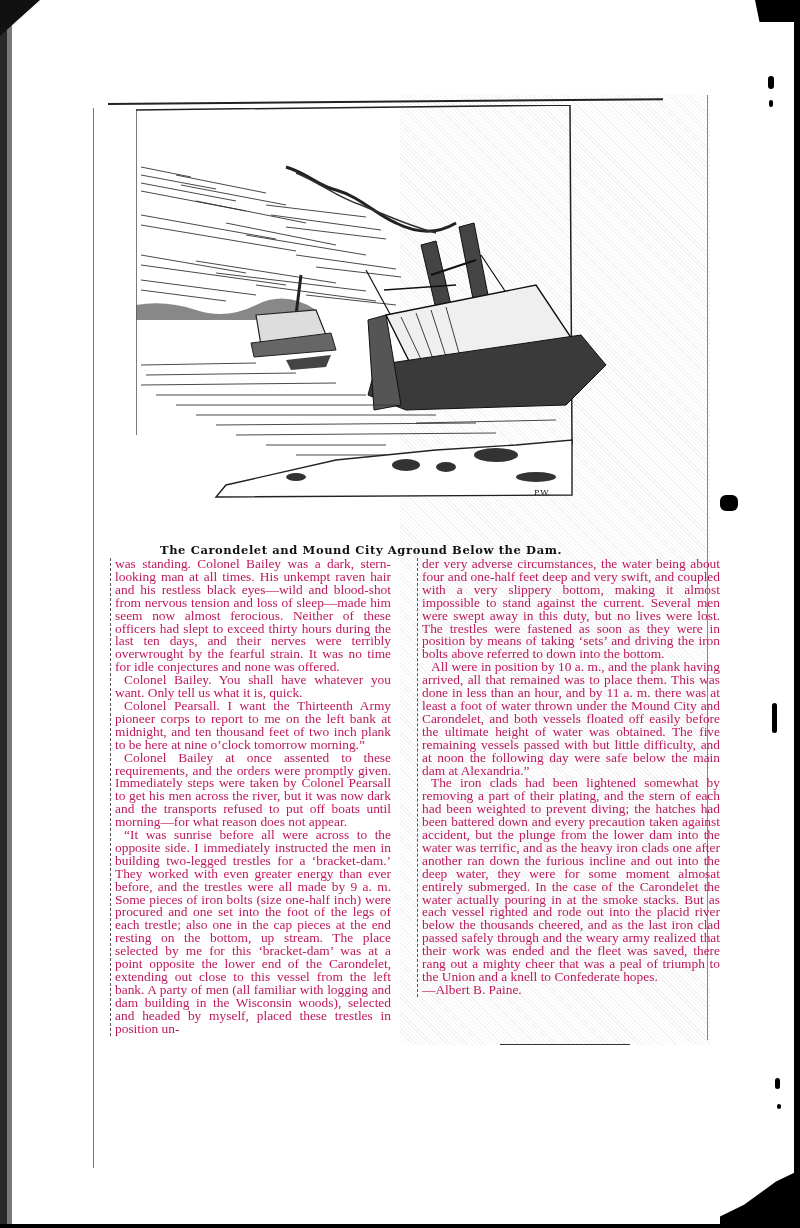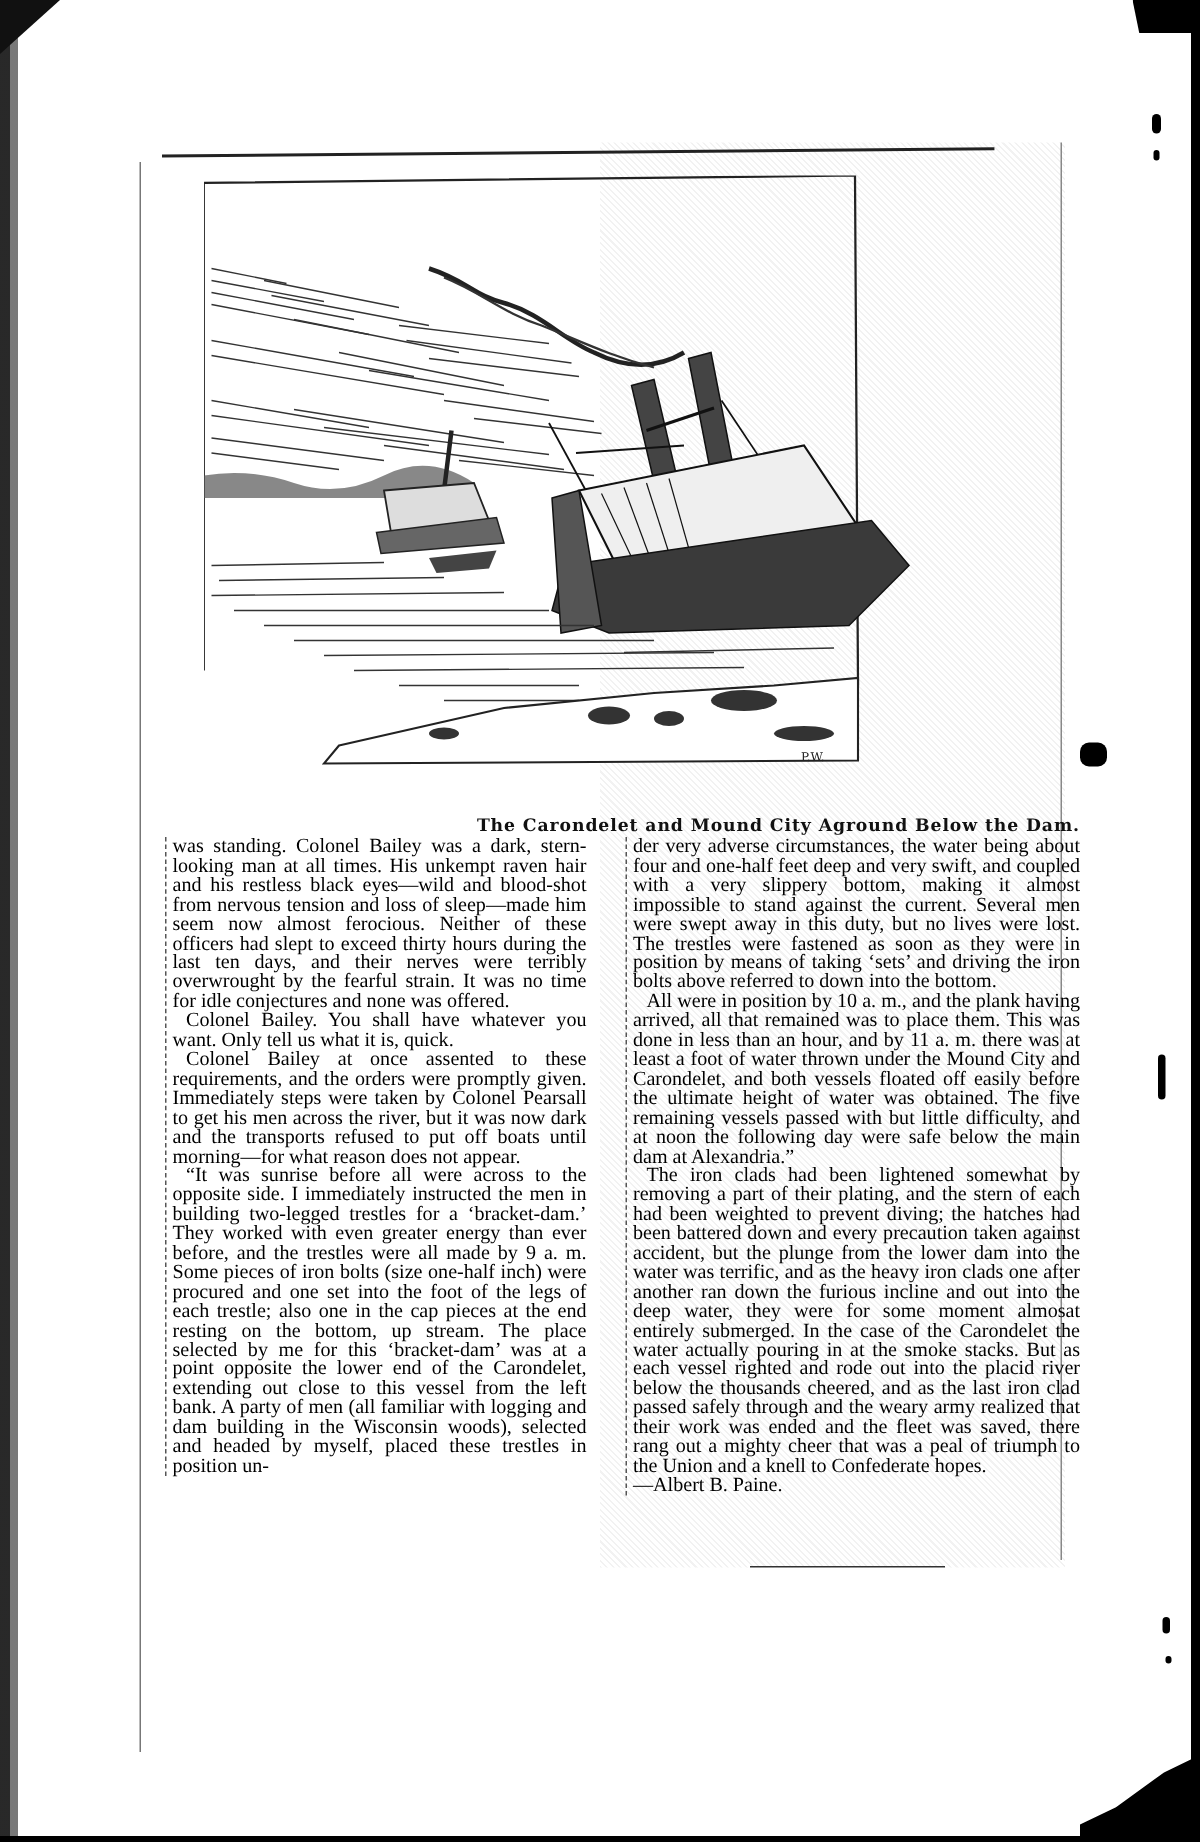--- a/index.html
+++ b/index.html
@@ -55,37 +55,37 @@
     .left-bar {
       position: absolute; left: 93px; top: 108px; width: 1px; height: 1060px;
       background: #777;
     }
     .right-bar {
       position: absolute; left: 707px; top: 95px; width: 1px; height: 945px; background:#888;
     }
 
     
     .illustration {
-      position: absolute; left: 136px; top: 117px; width: 540px; height: 400px;
+      position: absolute; left: 136px; top: 105px; width: 540px; height: 400px;
     }
     .illustration svg { width: 100%; height: 100%; display:block; }
 
     
     .caption {
       position: absolute; left: 160px; top: 543px; width: 560px;
       font-family: "DejaVu Serif", serif; font-weight: bold; font-size: 11.5px;
-      letter-spacing: 0.6px; white-space: nowrap; text-align: right;
+      letter-spacing: 0.6px; white-space: nowrap;
     }
 
     
     .col {
       position: absolute; top: 558px; width: 276px;
       font-family: "Liberation Serif", "DejaVu Serif", serif;
       font-size: 13.4px; line-height: 12.9px;
-      text-align: justify; color: #000000;
+      text-align: justify; color: #be185d;
     }
     .col p { margin: 0; text-indent: 0; }
     .col p.ind { text-indent: 9px; }
     .col-left { left: 110px; border-left: 1px dashed #555; padding-left: 4px; }
     .col-right { left: 417px; border-left: 1px dashed #555; padding-left: 4px; width: 298px; }
     .signature { text-align: left; padding-right: 6px; }
     .end-rule {
       position: absolute; left: 500px; top: 1044px; width: 130px; height: 1px; background: #333;
     }
   </style>
@@ -204,20 +204,21 @@
     </g>
     <text x="398" y="390" font-size="8" font-family="DejaVu Serif, serif" fill="#222">P.W.</text>
   </svg>
 </div>
 
 <div class="caption">The Carondelet and Mound City Aground Below the Dam.</div>
 
 <div class="col col-left">
   <p>was standing. Colonel Bailey was a dark, stern-looking man at all times. His unkempt raven hair and his restless black eyes—wild and blood-shot from nervous tension and loss of sleep—made him seem now almost ferocious. Neither of these officers had slept to exceed thirty hours during the last ten days, and their nerves were terribly overwrought by the fearful strain. It was no time for idle conjectures and none was offered.</p>
   <p class="ind">Colonel Bailey. You shall have whatever you want. Only tell us what it is, quick.</p>
+  <p class="ind">Colonel Pearsall. I want the Thirteenth Army pioneer corps to report to me on the left bank at midnight, and ten thousand feet of two inch plank to be here at nine o’clock tomorrow morning.”</p>
   <p class="ind">Colonel Bailey at once assented to these requirements, and the orders were promptly given. Immediately steps were taken by Colonel Pearsall to get his men across the river, but it was now dark and the transports refused to put off boats until morning—for what reason does not appear.</p>
   <p class="ind">“It was sunrise before all were across to the opposite side. I immediately instructed the men in building two-legged trestles for a ‘bracket-dam.’ They worked with even greater energy than ever before, and the trestles were all made by 9 a. m. Some pieces of iron bolts (size one-half inch) were procured and one set into the foot of the legs of each trestle; also one in the cap pieces at the end resting on the bottom, up stream. The place selected by me for this ‘bracket-dam’ was at a point opposite the lower end of the Carondelet, extending out close to this vessel from the left bank. A party of men (all familiar with logging and dam building in the Wisconsin woods), selected and headed by myself, placed these trestles in position un-</p>
 </div>
 
 <div class="col col-right">
   <p>der very adverse circumstances, the water being about four and one-half feet deep and very swift, and coupled with a very slippery bottom, making it almost impossible to stand against the current. Several men were swept away in this duty, but no lives were lost. The trestles were fastened as soon as they were in position by means of taking ‘sets’ and driving the iron bolts above referred to down into the bottom.</p>
   <p class="ind">All were in position by 10 a. m., and the plank having arrived, all that remained was to place them. This was done in less than an hour, and by 11 a. m. there was at least a foot of water thrown under the Mound City and Carondelet, and both vessels floated off easily before the ultimate height of water was obtained. The five remaining vessels passed with but little difficulty, and at noon the following day were safe below the main dam at Alexandria.”</p>
   <p class="ind">The iron clads had been lightened somewhat by removing a part of their plating, and the stern of each had been weighted to prevent diving; the hatches had been battered down and every precaution taken against accident, but the plunge from the lower dam into the water was terrific, and as the heavy iron clads one after another ran down the furious incline and out into the deep water, they were for some moment almosat entirely submerged. In the case of the Carondelet the water actually pouring in at the smoke stacks. But as each vessel righted and rode out into the placid river below the thousands cheered, and as the last iron clad passed safely through and the weary army realized that their work was ended and the fleet was saved, there rang out a mighty cheer that was a peal of triumph to the Union and a knell to Confederate hopes.</p>
   <p class="signature">—Albert B. Paine.</p>
 </div>

